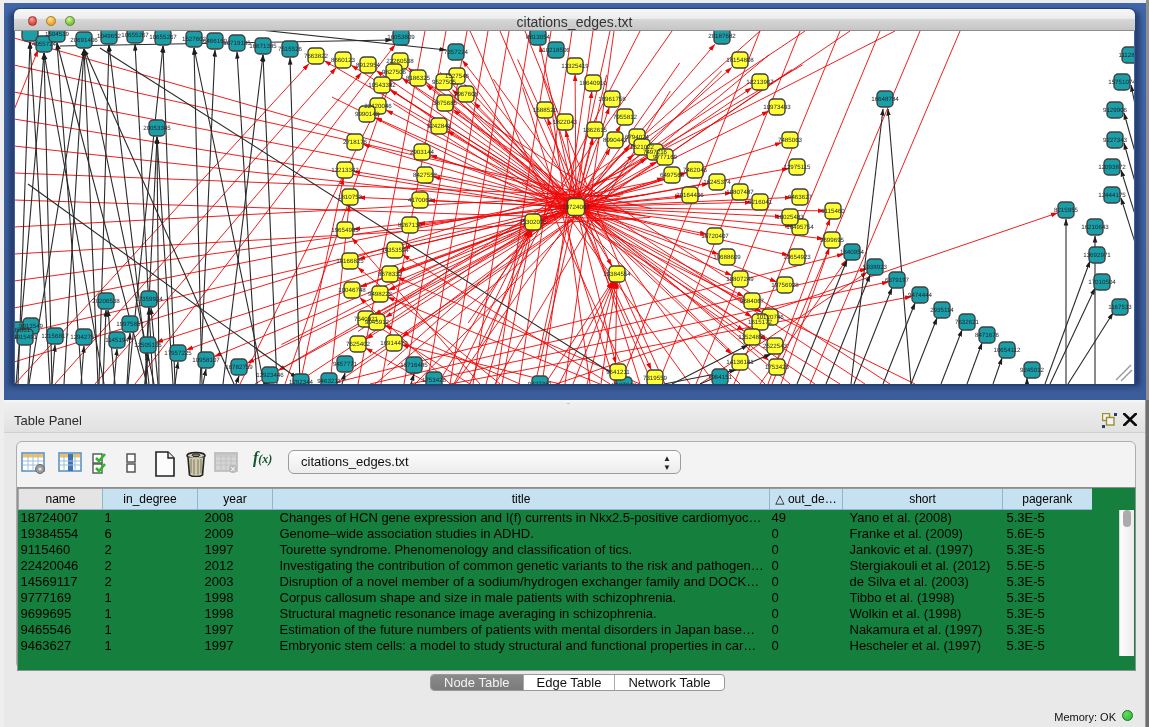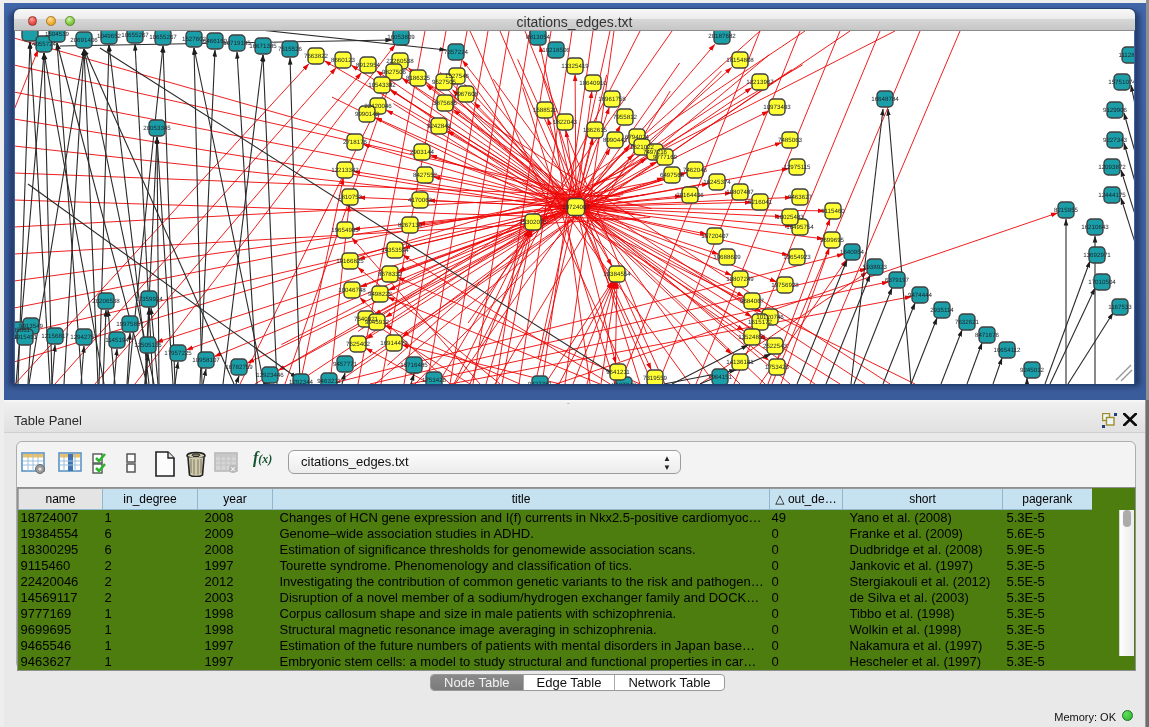--- a/index.html
+++ b/index.html
@@ -15,21 +15,21 @@
 #tph { position:absolute; left:0; top:2px; width:1141px; height:31px; background:linear-gradient(180deg,#f0f0f0,#e1e1e1); border-bottom:1px solid #d0d0d0;}
 #tp:before { content:""; position:absolute; left:0; top:0; width:1141px; height:2px; background:#f6f6f6; }
 #tph .t { position:absolute; left:10px; top:11px; font-size:13px; color:#2a2a2a; }
 #tph .caret { position:absolute; left:563px; top:-1px; font-size:8px; color:#999; }
 #fico { position:absolute; left:1098px; top:11px; }
 #xico { position:absolute; left:1119px; top:11px; }
 #browser { position:absolute; left:12px; top:41px; width:1120px; height:228px; background:#f3f3f3; border:1px solid #aeaeae; border-radius:6px; }
 .tbi { position:absolute; top:9px; }
 #dd { position:absolute; left:271px; top:8px; width:393px; height:24px; background:linear-gradient(180deg,#fdfdfd,#ececec); border:1px solid #9c9c9c; border-radius:6px; font-size:13px; color:#111; line-height:22px; padding-left:12px; }
 #dd .arr { position:absolute; right:9px; top:3px; font-size:8px; color:#222; line-height:9px; letter-spacing:0; }
-#tblwrap { position:absolute; left:1px; top:46px; width:1117px; height:182px; background:#4d7c0f; box-shadow:0 0 0 1px #8f8f8f; }
+#tblwrap { position:absolute; left:1px; top:46px; width:1117px; height:182px; background:#15803d; box-shadow:0 0 0 1px #8f8f8f; }
 table { border-collapse:collapse; table-layout:fixed; width:1073px; }
 th { background:#c6e1f0; border-left:1px solid #8fb6cc; border-top:1px solid #999; border-bottom:1px solid #8fb6cc; font-weight:normal; height:21px; font-size:12px; padding:0; }
 th.c1 { background:#e4e4e4; border-left:1px solid #aaa; }
 td { height:16px; padding:0 0 0 2px; white-space:nowrap; overflow:hidden; color:#000; font-size:13px; text-overflow:ellipsis; }
 td.c3, td.c4 { padding-left:7px; }
 .c1 { width:84px; } .c2 { width:95px; } .c3 { width:75px; } .c4 { width:497px; }
 .c5 { width:73px;margin-left:20px; } .c6 { width:160px; } .c7 { width:89px; }
 td.c6 { padding-left:7px; }
 td.c7 { padding-left:4px; }
 #scr { position:absolute; left:1101px; top:22px; width:15px; height:146px; background:linear-gradient(90deg,#fdfdfd,#ececec); border-left:1px solid #d8d8d8; }
@@ -685,29 +685,20 @@
 <tr>
               <td class="c1">19384554</td>
               <td class="c2">6</td>
               <td class="c3">2009</td>
               <td class="c4">Genome–wide association studies in ADHD.</td>
               <td class="c5">0</td>
               <td class="c6">Franke et al. (2009)</td>
               <td class="c7">5.6E-5</td>
             </tr>
 <tr>
-              <td class="c1">18300295</td>
-              <td class="c2">6</td>
-              <td class="c3">2008</td>
-              <td class="c4">Estimation of significance thresholds for genomewide association scans.</td>
-              <td class="c5">0</td>
-              <td class="c6">Dudbridge et al. (2008)</td>
-              <td class="c7">5.9E-5</td>
-            </tr>
-<tr>
               <td class="c1">9115460</td>
               <td class="c2">2</td>
               <td class="c3">1997</td>
               <td class="c4">Tourette syndrome. Phenomenology and classification of tics.</td>
               <td class="c5">0</td>
               <td class="c6">Jankovic et al. (1997)</td>
               <td class="c7">5.3E-5</td>
             </tr>
 <tr>
               <td class="c1">22420046</td>

